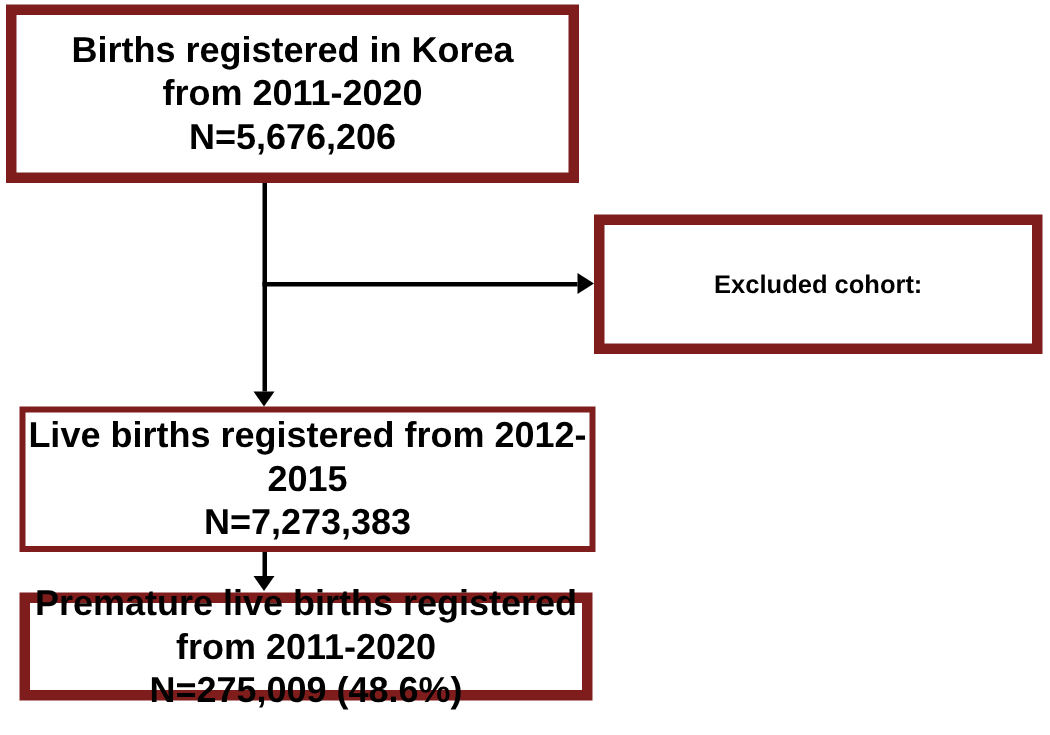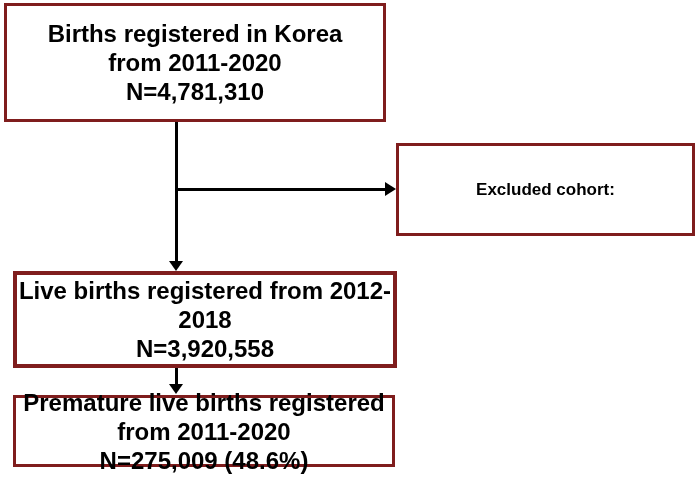--- a/index.html
+++ b/index.html
@@ -12,21 +12,21 @@
     width: 700px;
     height: 490px;
     background: #ffffff;
     font-family: "Liberation Sans", sans-serif;
     color: #000000;
     overflow: hidden;
   }
   .node {
     position: absolute;
     box-sizing: border-box;
-    border: 3px solid #7f1d1d;
+    border: 7px solid #7f1d1d;
     background: #ffffff;
     display: flex;
     flex-direction: column;
     justify-content: center;
     align-items: center;
     text-align: center;
   }
   .node-main {
     font-size: 24px;
     line-height: 29px;
@@ -70,31 +70,31 @@
   .ah3 { left: 169px; top: 384px; }
 </style>
 </head>
 <body>
 
 <div class="canvas">
 
   <div class="node node-main box-source">
     <div>Births registered in Korea</div>
     <div>from 2011-2020</div>
-    <div>N=4,781,310</div>
+    <div>N=5,676,206</div>
   </div>
 
   <div class="node node-small box-excluded">
     <div>Excluded cohort:</div>
   </div>
 
   <div class="node node-main box-live">
     <div>Live births registered from 2012-</div>
-    <div>2018</div>
-    <div>N=3,920,558</div>
+    <div>2015</div>
+    <div>N=7,273,383</div>
   </div>
 
   <div class="node node-main box-premature">
     <div>Premature live births registered</div>
     <div>from 2011-2020</div>
     <div>N=275,009 (48.6%)</div>
   </div>
 
   <div class="line vline1"></div>
   <div class="arrowhead arrow-down ah1"></div>

